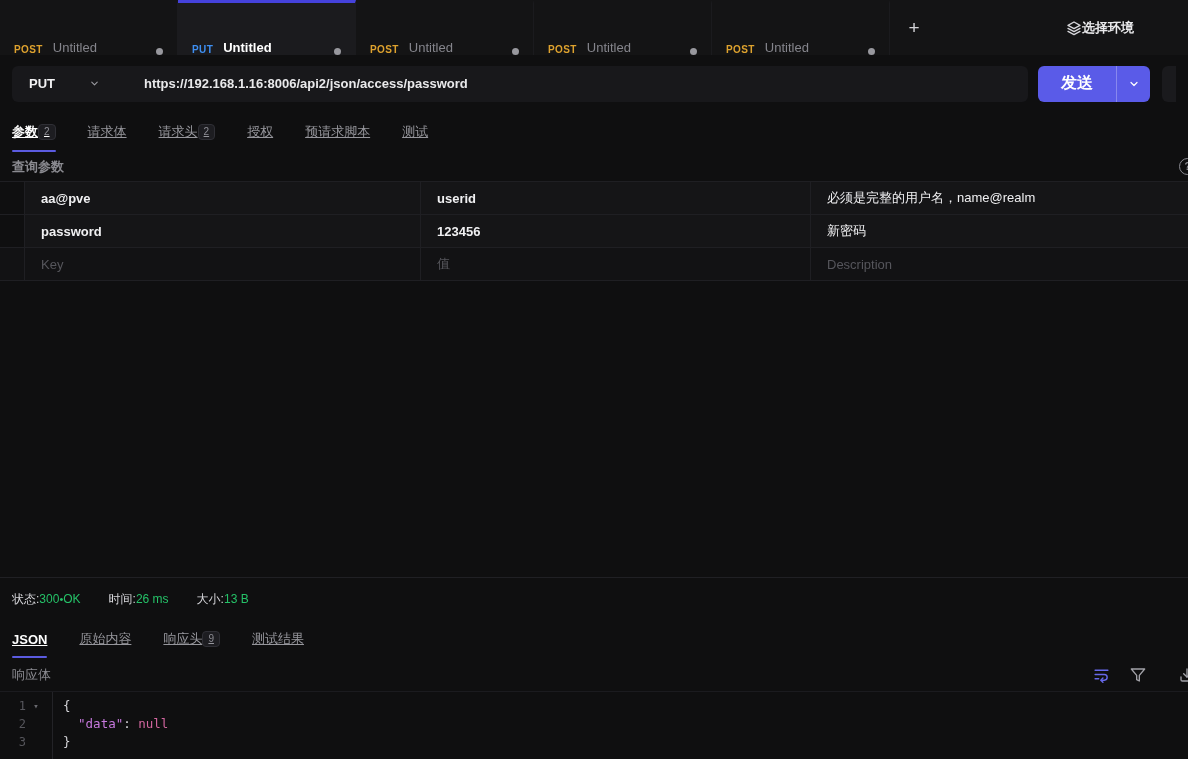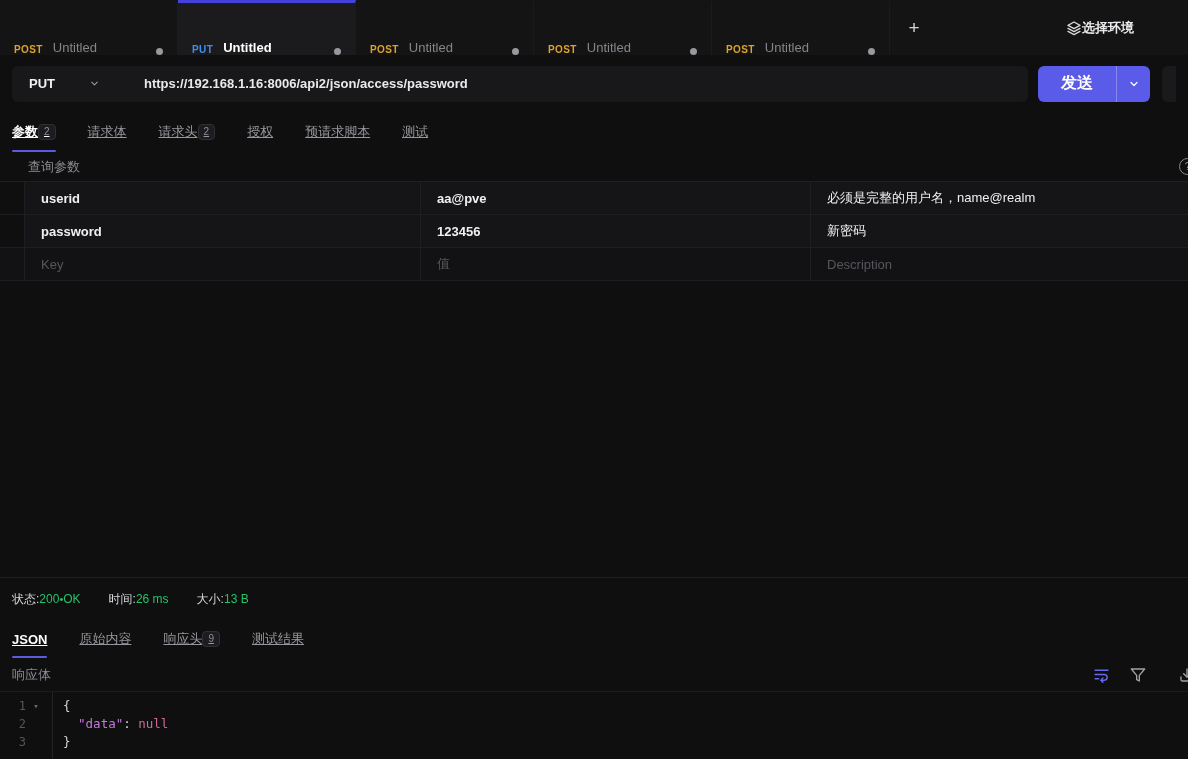--- a/index.html
+++ b/index.html
@@ -50,22 +50,22 @@
   .res-subtabs { height:38px; }
   .stab { display:flex; align-items:center; gap:0; font-size:13px; color:#96969c;
           position:relative; cursor:pointer;text-decoration:underline; }
   .stab.active { color:#ffffff; font-weight:700; }
   .stab.active .underline { position:absolute; left:0; right:0; bottom:0; height:2px;
           background:#5b5be0; border-radius:1px; }
   .badge { font-size:10px; color:#8d8d94; background:#1d1d21; border:1px solid #2f2f35;
            border-radius:4px; padding:1px 5px; line-height:12px; font-weight:400; }
 
   
-  .secheader { height:30px; flex:none; display:flex; align-items:center; padding:0 28px;
-               color:#8a8a90; font-size:13px; border-bottom:1px solid #1f1f23; position:relative; }
+  .secheader { height:30px; flex:none; display:flex; align-items:center; padding:0 12px;
+               color:#8a8a90; font-size:13px; border-bottom:1px solid #1f1f23; position:relative;font-weight:bold; }
   .helpcircle { position:absolute; right:-8px; top:6px; width:17px; height:17px; flex:none;
                 border:1px solid #8a8a90; border-radius:50%; color:#8a8a90; font-size:10px;
                 display:flex; align-items:center; justify-content:center; cursor:pointer; }
   .ptable { flex:none; }
   .prow { display:grid; grid-template-columns:24px 396px 390px 1fr; height:33px;
           border-bottom:1px solid #1f1f23; }
   .pcell { display:flex; align-items:center; padding:0 16px; font-size:13px;
            border-left:1px solid #1f1f23; background:#151517; overflow:hidden; white-space:nowrap; }
   .pcell.sel { border-left:none; background:transparent; padding:0; }
   .pcell.k, .pcell.v { color:#f0f0f2; font-weight:600; }
@@ -188,22 +188,22 @@
 </div>
 
 <div class="secheader">
   <span>查询参数</span>
   <span class="helpcircle">?</span>
 </div>
 
 <div class="ptable">
   <div class="prow">
     <div class="pcell sel"></div>
+    <div class="pcell v">aa@pve</div>
     <div class="pcell k">userid</div>
-    <div class="pcell v">aa@pve</div>
     <div class="pcell d">必须是完整的用户名，name@realm</div>
   </div>
   <div class="prow">
     <div class="pcell sel"></div>
     <div class="pcell k">password</div>
     <div class="pcell v">123456</div>
     <div class="pcell d">新密码</div>
   </div>
   <div class="prow ghost">
     <div class="pcell sel"></div>
@@ -213,21 +213,21 @@
   </div>
 </div>
 
 <div class="spacer"></div>
 
 <div class="respanel">
 
   <div class="statusbar">
     <div class="sgroup">
       <span class="slabel">状态:</span>
-      <span class="sval">200</span>
+      <span class="sval">300</span>
       <span class="sdot">•</span>
       <span class="sval">OK</span>
     </div>
     <div class="sgroup">
       <span class="slabel">时间:</span>
       <span class="sval">26 ms</span>
     </div>
     <div class="sgroup">
       <span class="slabel">大小:</span>
       <span class="sval">13 B</span>

